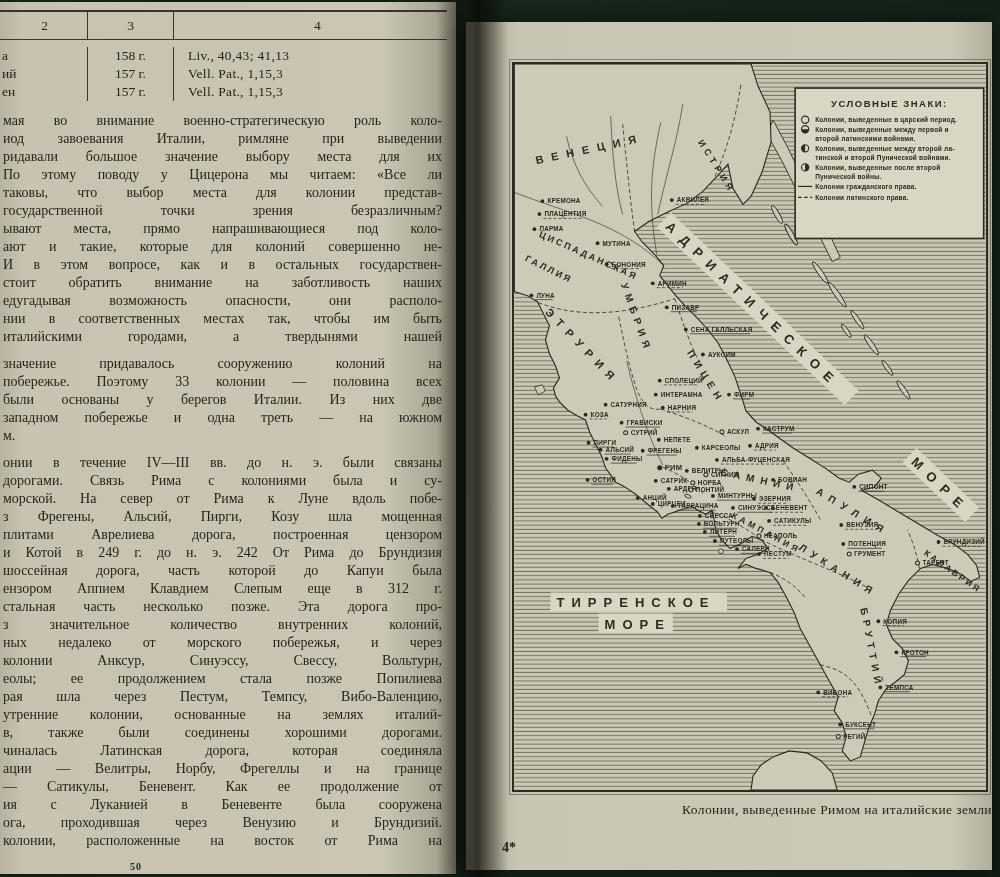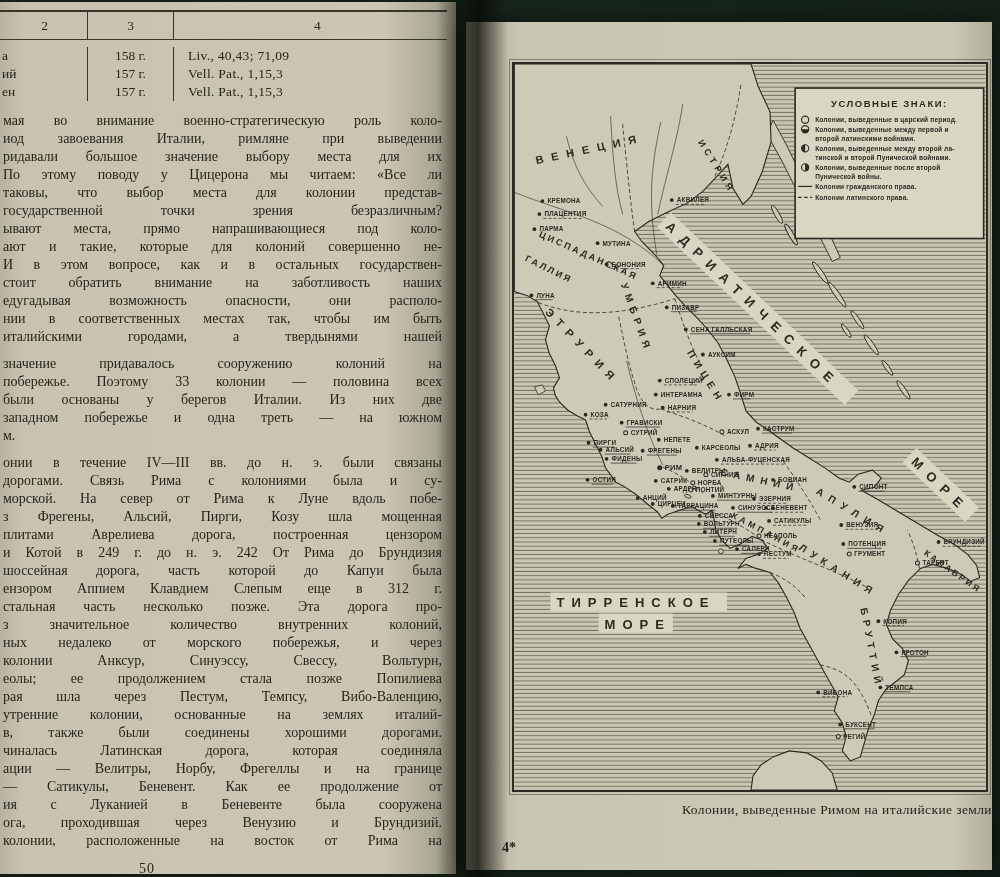--- a/index.html
+++ b/index.html
@@ -26,21 +26,21 @@
   .t-head .c2,.t-head .c3{justify-content:center}
   .c2{padding-left:2px}
   .c3{justify-content:center}
   .c4{padding-left:14px;letter-spacing:.3px}
   
   .body-text{position:absolute;top:110px;left:3px;width:439px}
   .para{margin-bottom:9px}
   .tline{font-size:14px;line-height:18px;text-align:justify;text-align-last:justify;
          white-space:normal;overflow:hidden;height:18px}
   .tline.short{text-align-last:left}
-  .pageno{position:absolute;left:139px;top:859px;font-weight:400;font-size:14px;letter-spacing:1px}
+  .pageno{position:absolute;left:130px;top:859px;font-weight:700;font-size:10px;letter-spacing:1px}
   
   .plate{position:absolute;left:46px;top:40px;width:472px;height:726px;background:#cdc9b7;
          border:2.5px solid #2e2b23;outline:1px solid rgba(46,43,35,.45);outline-offset:2px}
   .plate svg{display:block}
   .caption{position:absolute;top:780px;left:0;width:100%;text-align:right;
            font-size:13.5px;letter-spacing:.4px}
   .sig{position:absolute;left:36px;top:818px;font-size:14px;font-weight:700}
 </style>
 </head>
 <body>
@@ -51,21 +51,21 @@
     <div class="tablefrag">
       <div class="t-head" id="tableHead">
           <div class="c c2">2</div>
           <div class="c c3">3</div>
           <div class="c c4">4</div>
         </div>
       <div class="t-body" id="tableBody">
           <div class="t-row">
             <div class="c2">а</div>
             <div class="c3">158 г.</div>
-            <div class="c4">Liv., 40,43; 71,09</div>
+            <div class="c4">Liv., 40,43; 41,13</div>
           </div>
           <div class="t-row">
             <div class="c2">ий</div>
             <div class="c3">157 г.</div>
             <div class="c4">Vell. Pat., 1,15,3</div>
           </div>
           <div class="t-row">
             <div class="c2">ен</div>
             <div class="c3">157 г.</div>
             <div class="c4">Vell. Pat., 1,15,3</div>

